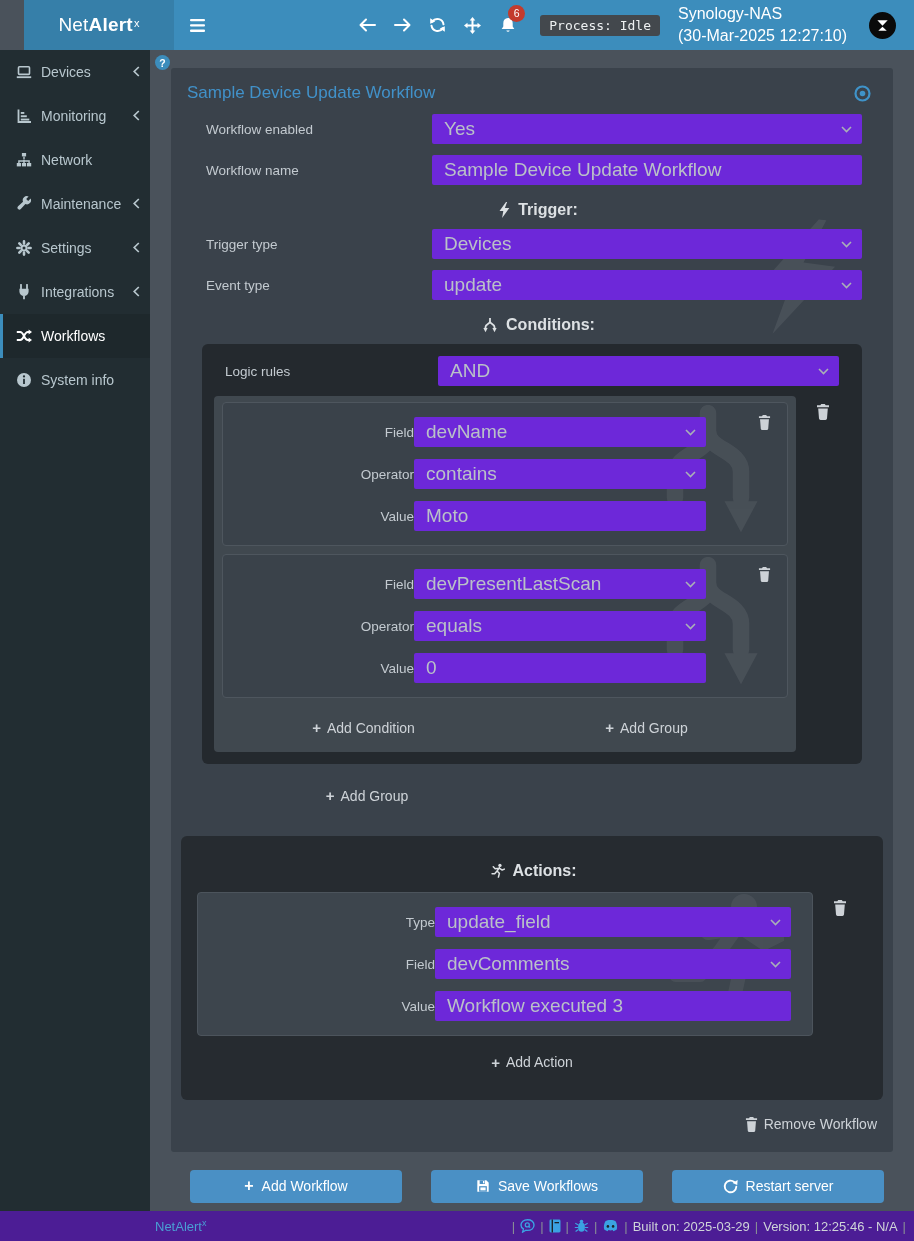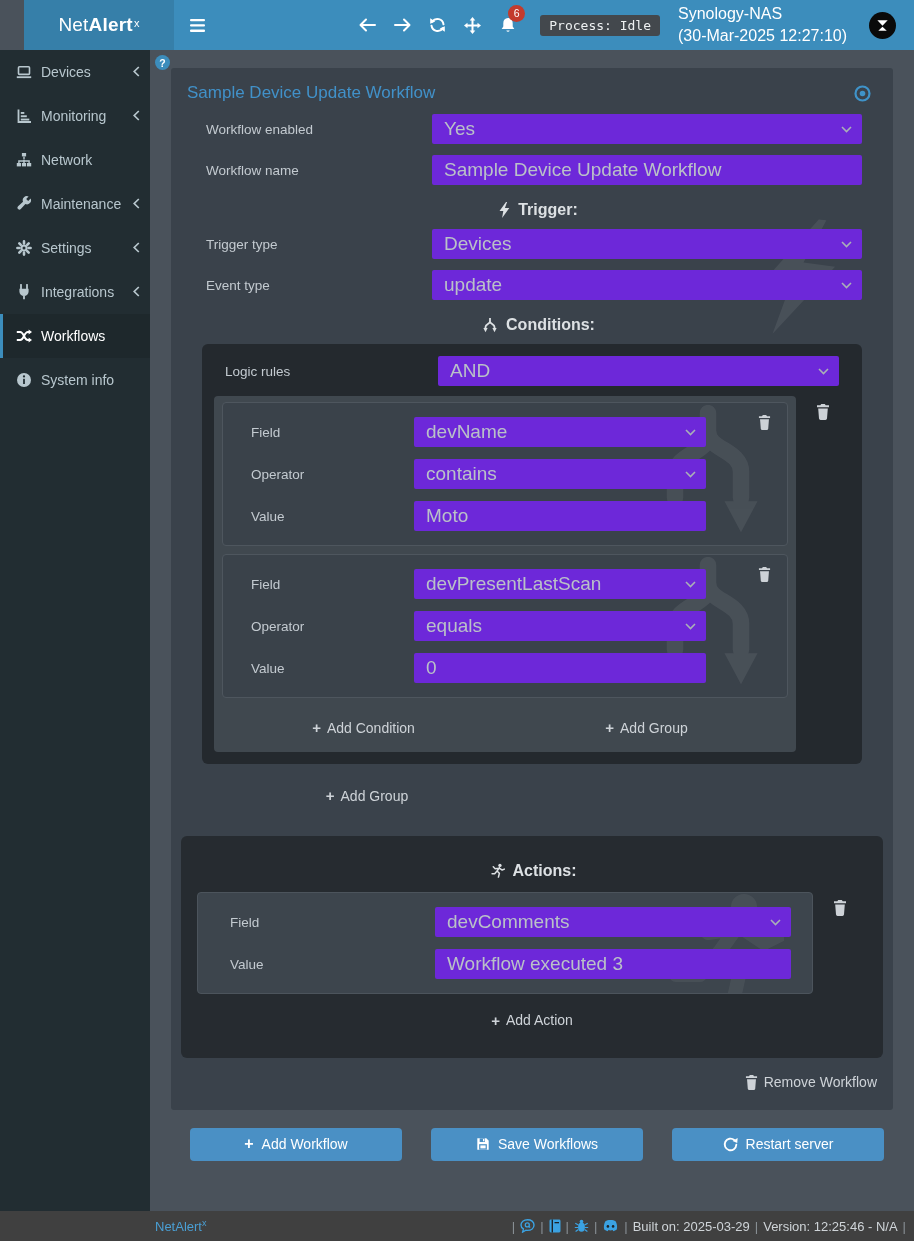--- a/index.html
+++ b/index.html
@@ -50,42 +50,42 @@
   
   .group-outer { background:#24292e; border-radius:6px; margin:2px 15px 0; padding:12px; }
   .logic-row { margin-bottom:10px; }
   .logic-row > label { width:224px; padding-left:11px; }
   .logic-row .ctrl { margin-right:11px; }
   .group-flex { display:flex; }
   .group-inner { flex:1; background:#40484f; border-radius:4px; padding:6px 8px 2px; }
   .trash-col { width:54px; display:flex; justify-content:center; padding-top:8px; }
   .trash { cursor:pointer; display:inline-flex; }
   .cond-row { position:relative; background:#3a424a; border:1px solid #4e565e; border-radius:4px; padding:14px 12px 2px; margin-bottom:8px; overflow:hidden; }
-  .crow { display:flex; align-items:center; margin-bottom:12px; position:relative; z-index:1; }
+  .crow { display:flex; align-items:center; margin-bottom:12px; position:relative; z-index:1;text-align:right; }
   .crow > label { width:179px; padding-left:16px; font-size:13.5px; flex-shrink:0; }
   .crow .ctrl { width:292px; flex:none; }
   .cond-row .row-trash { position:absolute; top:12px; right:16px; z-index:2; }
   .add-row2 { display:flex; align-items:center; height:44px; }
   .add-row2 > div { flex:1; text-align:center; }
   .add-btn { color:#ced3d8; font-size:14px; cursor:pointer; display:inline-flex; align-items:center; gap:6px; }
   .add-btn .plus { font-weight:bold; font-size:15px; }
   .outer-add { margin:18px 15px 0; height:28px; }
   
   .actions-box { background:#262b30; border-radius:6px; margin:26px -6px 0; padding:22px 16px; }
   .actions-box .section-head { margin:4px 0 12px; padding-left:2px; }
   .action-row { position:relative; flex:1; background:#3d454d; border:1px solid #4c545c; border-radius:4px; padding:14px 12px 2px; overflow:hidden; }
   .action-row .crow > label { width:225px; padding-left:20px; }
   .action-row .ctrl { width:356px; flex:none; }
   .add-row1 { text-align:center; margin-top:10px; height:32px; display:flex; align-items:center; justify-content:center; }
   .remove-row { text-align:right; margin:16px 0 10px; }
   
   .bottom-buttons { display:flex; gap:29px; margin:18px 30px 0 40px; }
   .bottom-buttons button { flex:1; height:33px; background:#4a90c5; border:none; border-radius:4px; color:#fff; font-size:14px; font-family:inherit; display:flex; align-items:center; justify-content:center; gap:8px; cursor:pointer; }
   
-  .footer { position:absolute; bottom:0; left:0; right:0; height:30px; background:#404040; display:flex; align-items:center; padding:0 8px 0 155px; font-size:13px; color:#cfd4d8; z-index:11; }
+  .footer { position:absolute; bottom:0; left:0; right:0; height:30px; background:#4c1d95; display:flex; align-items:center; padding:0 8px 0 155px; font-size:13px; color:#cfd4d8; z-index:11; }
   .f-brand { color:#4a9fd4; cursor:pointer; }
   .f-brand sup { font-size:9px; }
   .f-right { margin-left:auto; display:flex; align-items:center; gap:5px; white-space:nowrap; }
   .sep { color:#899096; }
   .f-ico { display:flex; cursor:pointer; }
 </style>
 </head>
 <body>
 
 <header class="main-header">
@@ -458,20 +458,29 @@
           </svg>
         <span>Actions:</span>
       </div>
       <div class="group-flex">
         <div class="action-row">
           <svg class="watermark" style="right:28px; top:0; opacity:.055;" width="120" height="140" viewBox="0 0 60 70">
               <circle cx="40" cy="7" r="6.5" fill="#fff"></circle>
               <path d="M38 15 28 29l10 10-4 18M28 29 18 41H6M38 17l12 8 8-4M36 18l-14 2-8-8" stroke="#fff" stroke-width="7" fill="none" stroke-linecap="round" stroke-linejoin="round"></path>
             </svg>
           <div class="crow">
+            <label>Type</label>
+            <div class="ctrl select">
+              <span>update_field</span>
+              <svg class="chev" width="11" height="7" viewBox="0 0 11 7">
+                  <path d="M1 1l4.5 4.5L10 1"></path>
+                </svg>
+            </div>
+          </div>
+          <div class="crow">
             <label>Field</label>
             <div class="ctrl select">
               <span>devComments</span>
               <svg class="chev" width="11" height="7" viewBox="0 0 11 7">
                   <path d="M1 1l4.5 4.5L10 1"></path>
                 </svg>
             </div>
           </div>
           <div class="crow">
             <label>Value</label>

